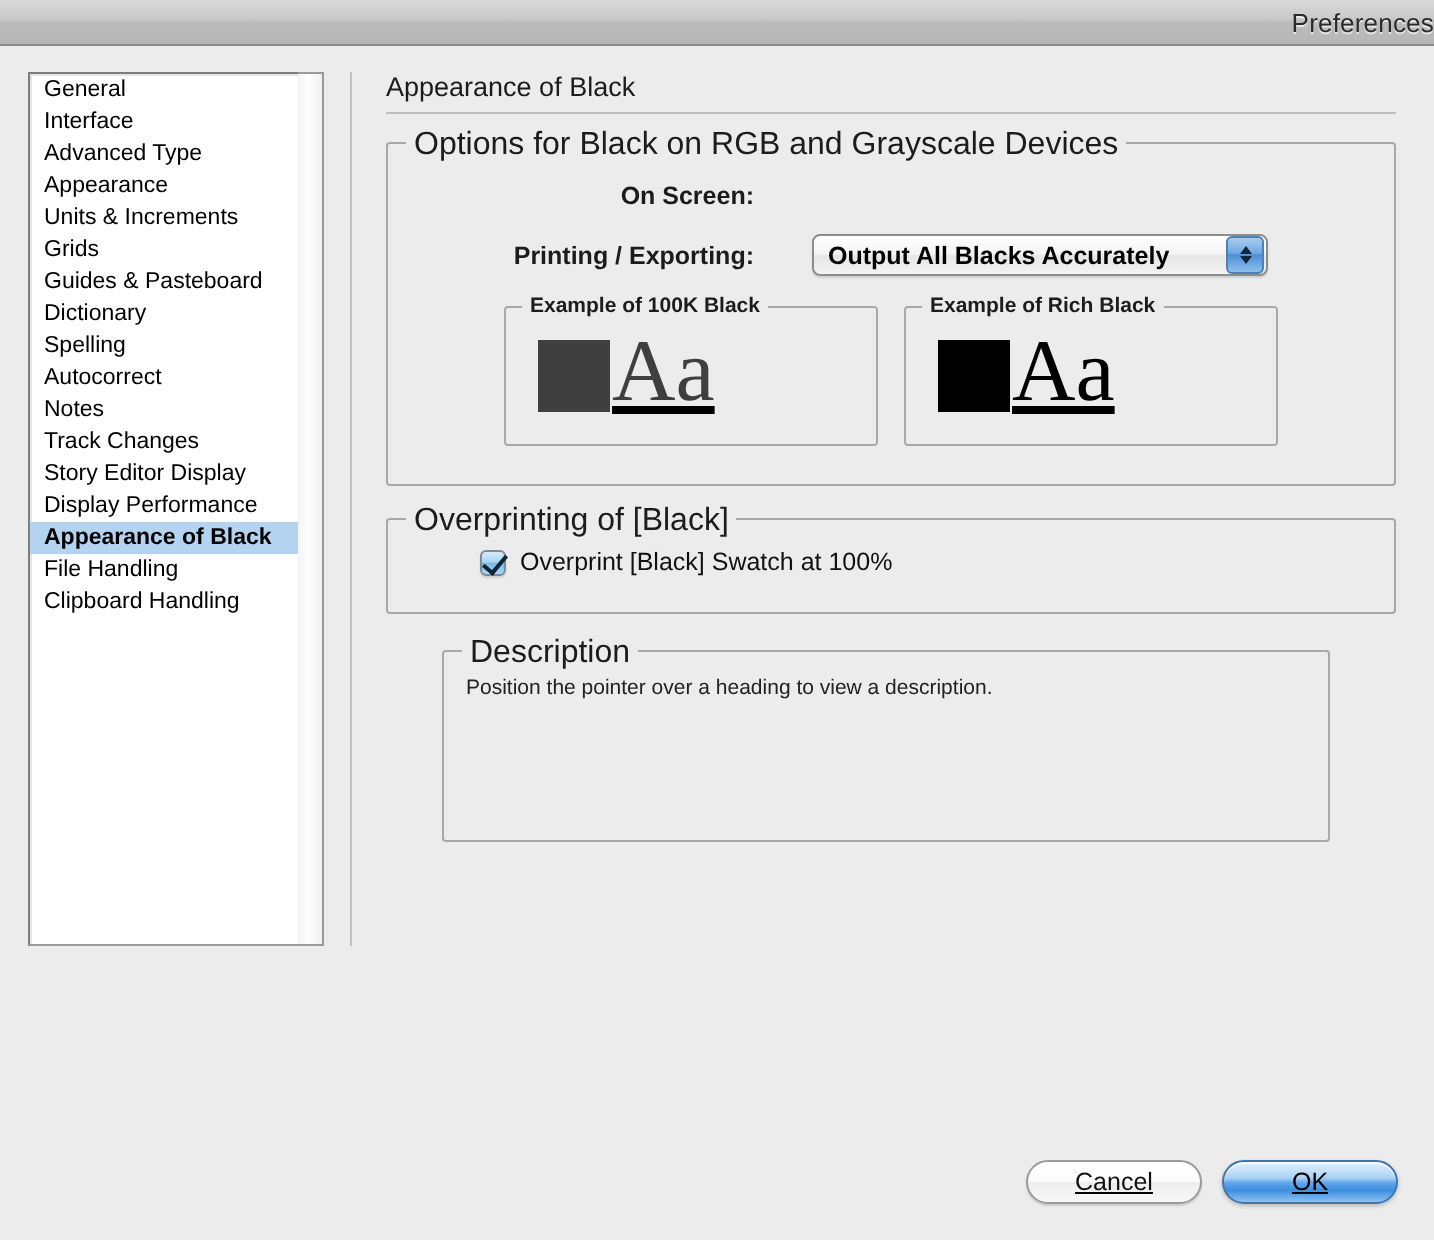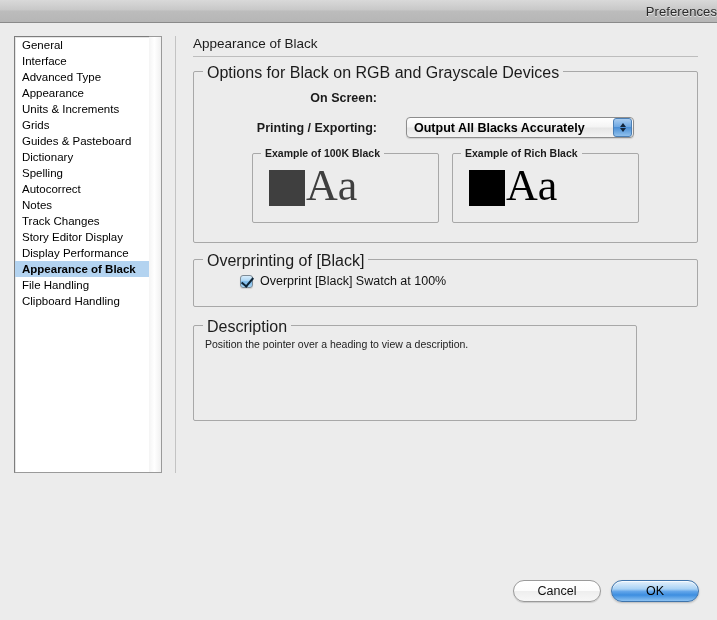--- a/index.html
+++ b/index.html
@@ -122,21 +122,21 @@
     left: 9px;
     background: #ececec;
     padding: 0 4px;
     font-size: 16px;
     color: #1c1c1c;
     white-space: nowrap;
   }
 
   #group-rgb { width: 505px; height: 172px; }
   #group-overprint { width: 505px; height: 48px; margin-top: 16px; }
-  #group-description { width: 444px; height: 96px; margin-top: 18px; }
+  #group-description { width: 444px; height: 96px; margin-top: 18px; margin-left: 28px; }
 
   
   .field-row {
     display: flex;
     align-items: center;
     justify-content: flex-start;
     height: 23px;
     margin-top: 0;
     font-weight: bold;
   }
@@ -203,20 +203,21 @@
   .example-box {
     position: relative;
     width: 187px;
     height: 70px;
     border: 1px solid #a8a8a8;
     border-radius: 2px;
     box-sizing: border-box;
     display: flex;
     align-items: center;
     padding-left: 16px;
+    text-decoration: underline;
   }
   .example-box > .group-title {
     position: absolute;
     top: -7px;
     left: 8px;
     background: #ececec;
     padding: 0 4px;
     font-size: 10.5px;
     font-weight: bold;
     color: #1c1c1c;
@@ -276,20 +277,21 @@
   }
 
   
   .footer {
     position: absolute;
     right: 18px;
     bottom: 18px;
     display: flex;
     gap: 10px;
     align-items: center;
+    text-decoration: underline;
   }
   .btn {
     height: 22px;
     min-width: 88px;
     border-radius: 11px;
     font-size: 12.5px;
     display: flex;
     align-items: center;
     justify-content: center;
     box-sizing: border-box;

